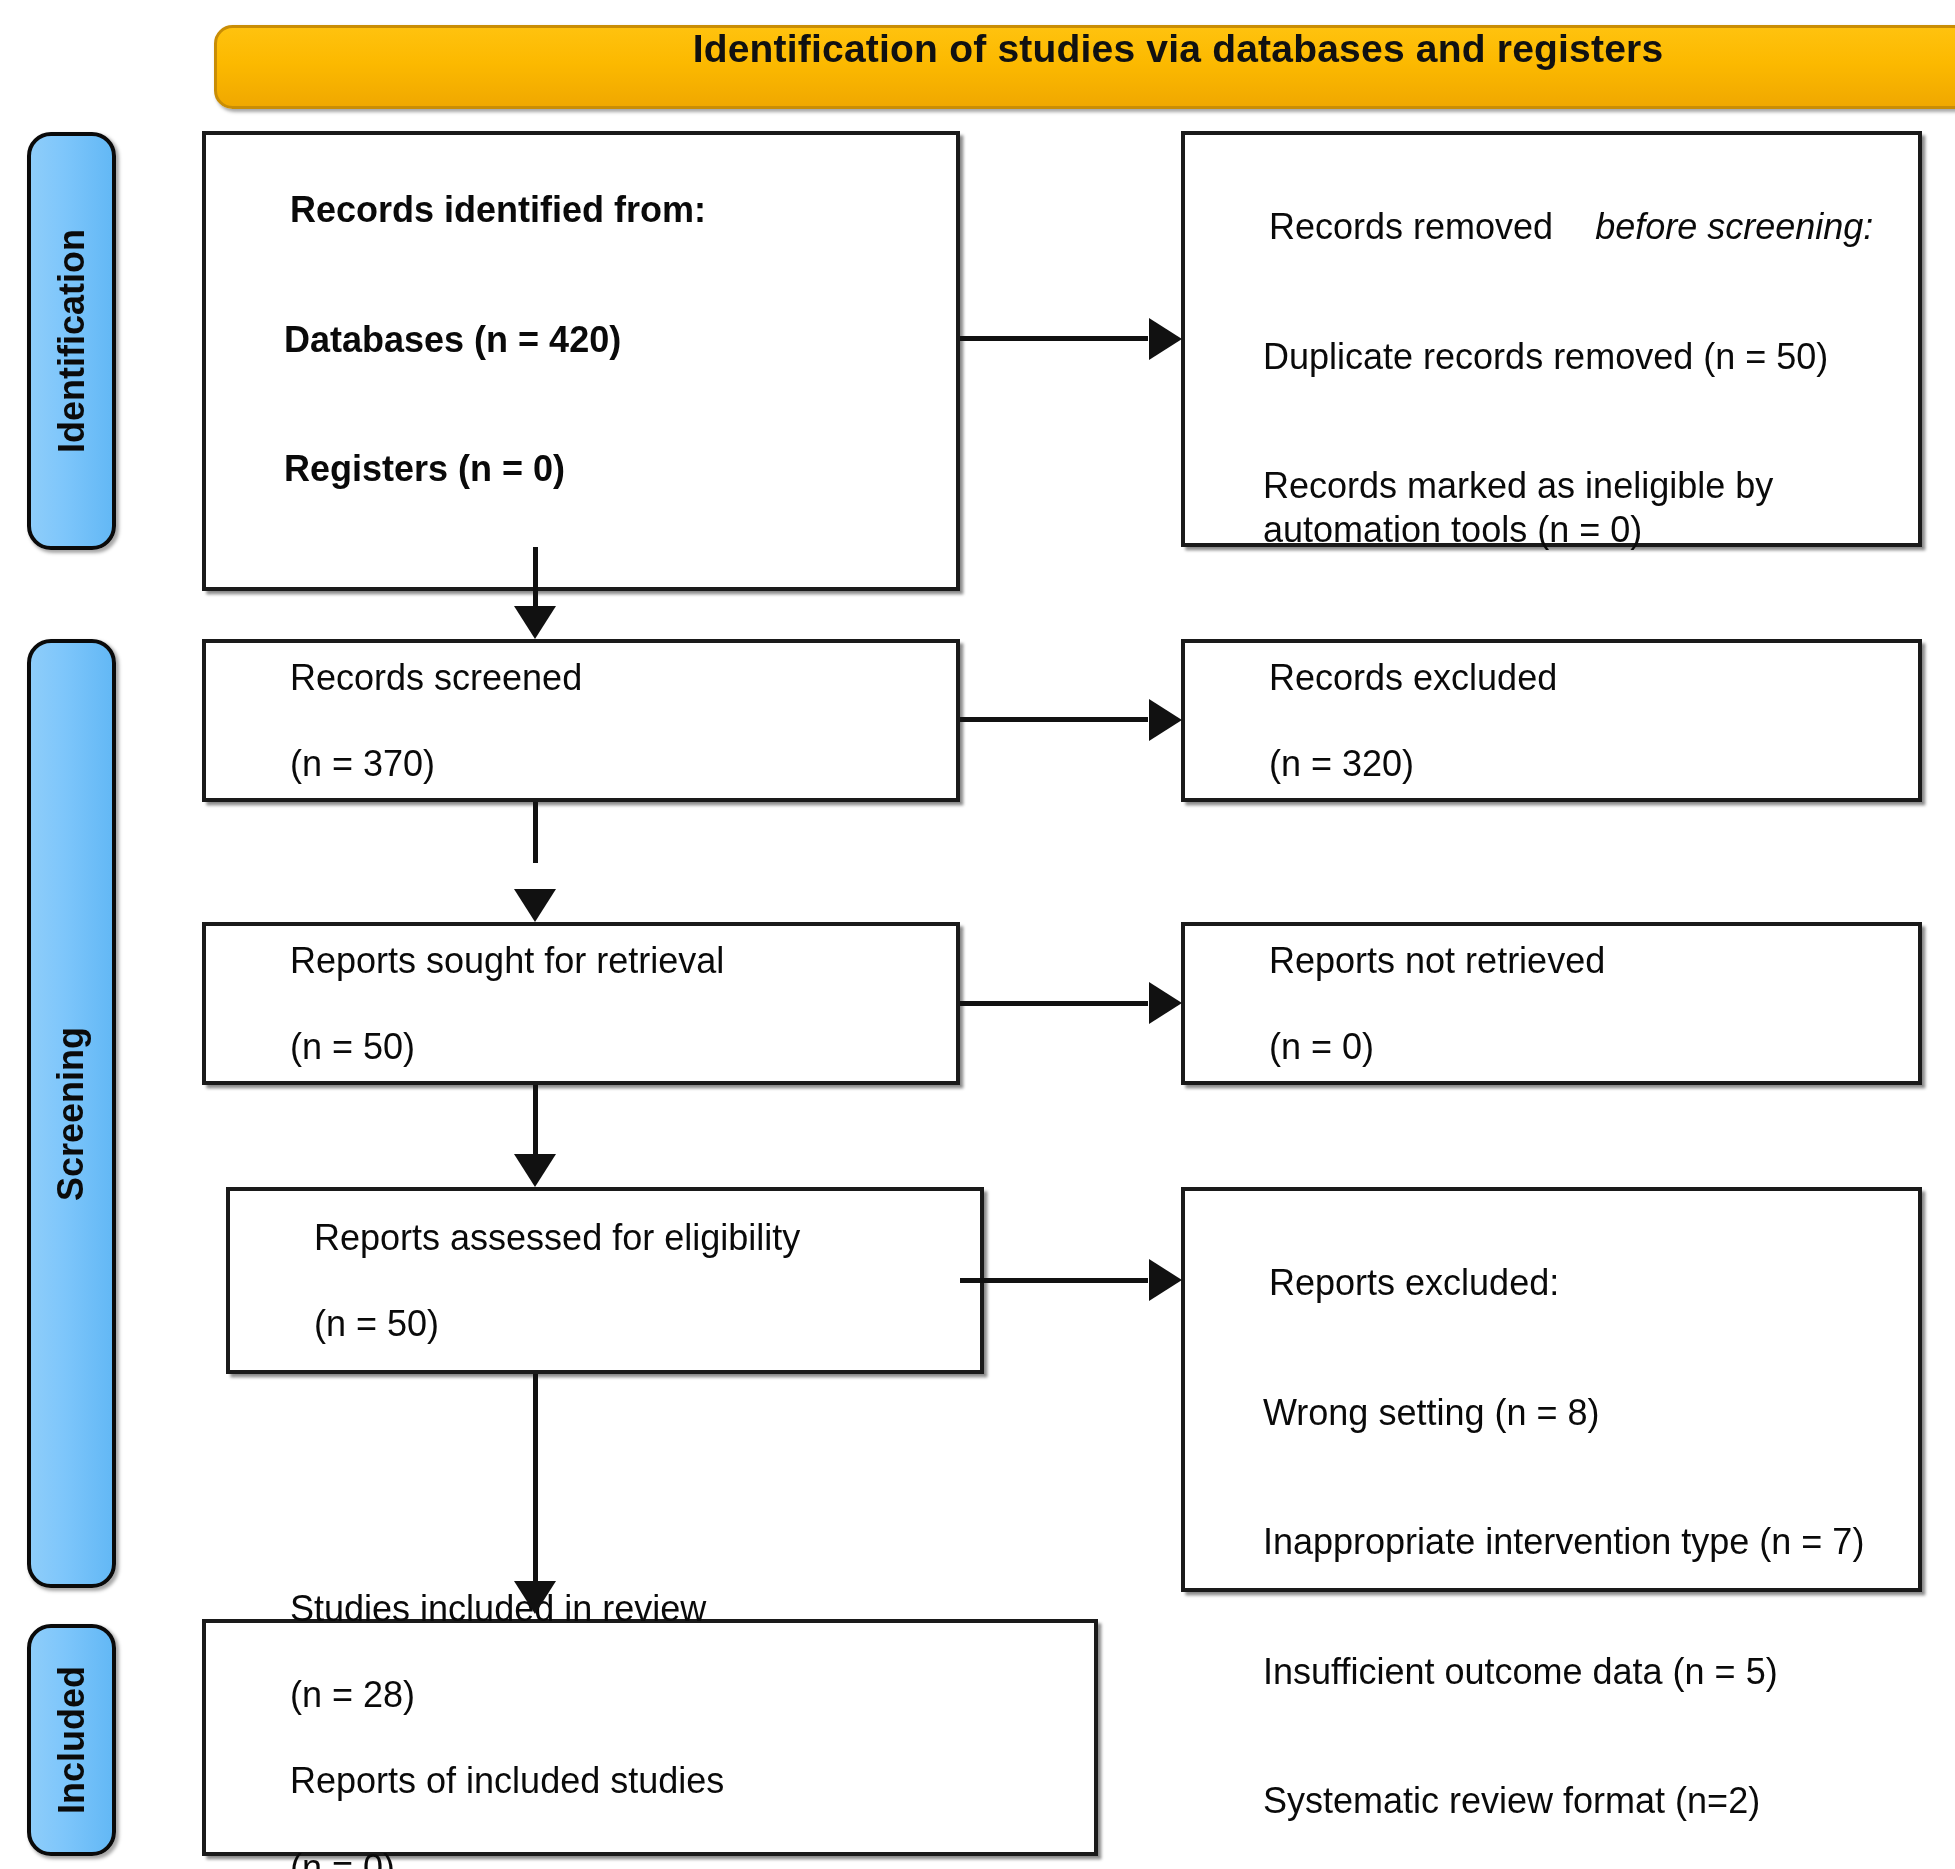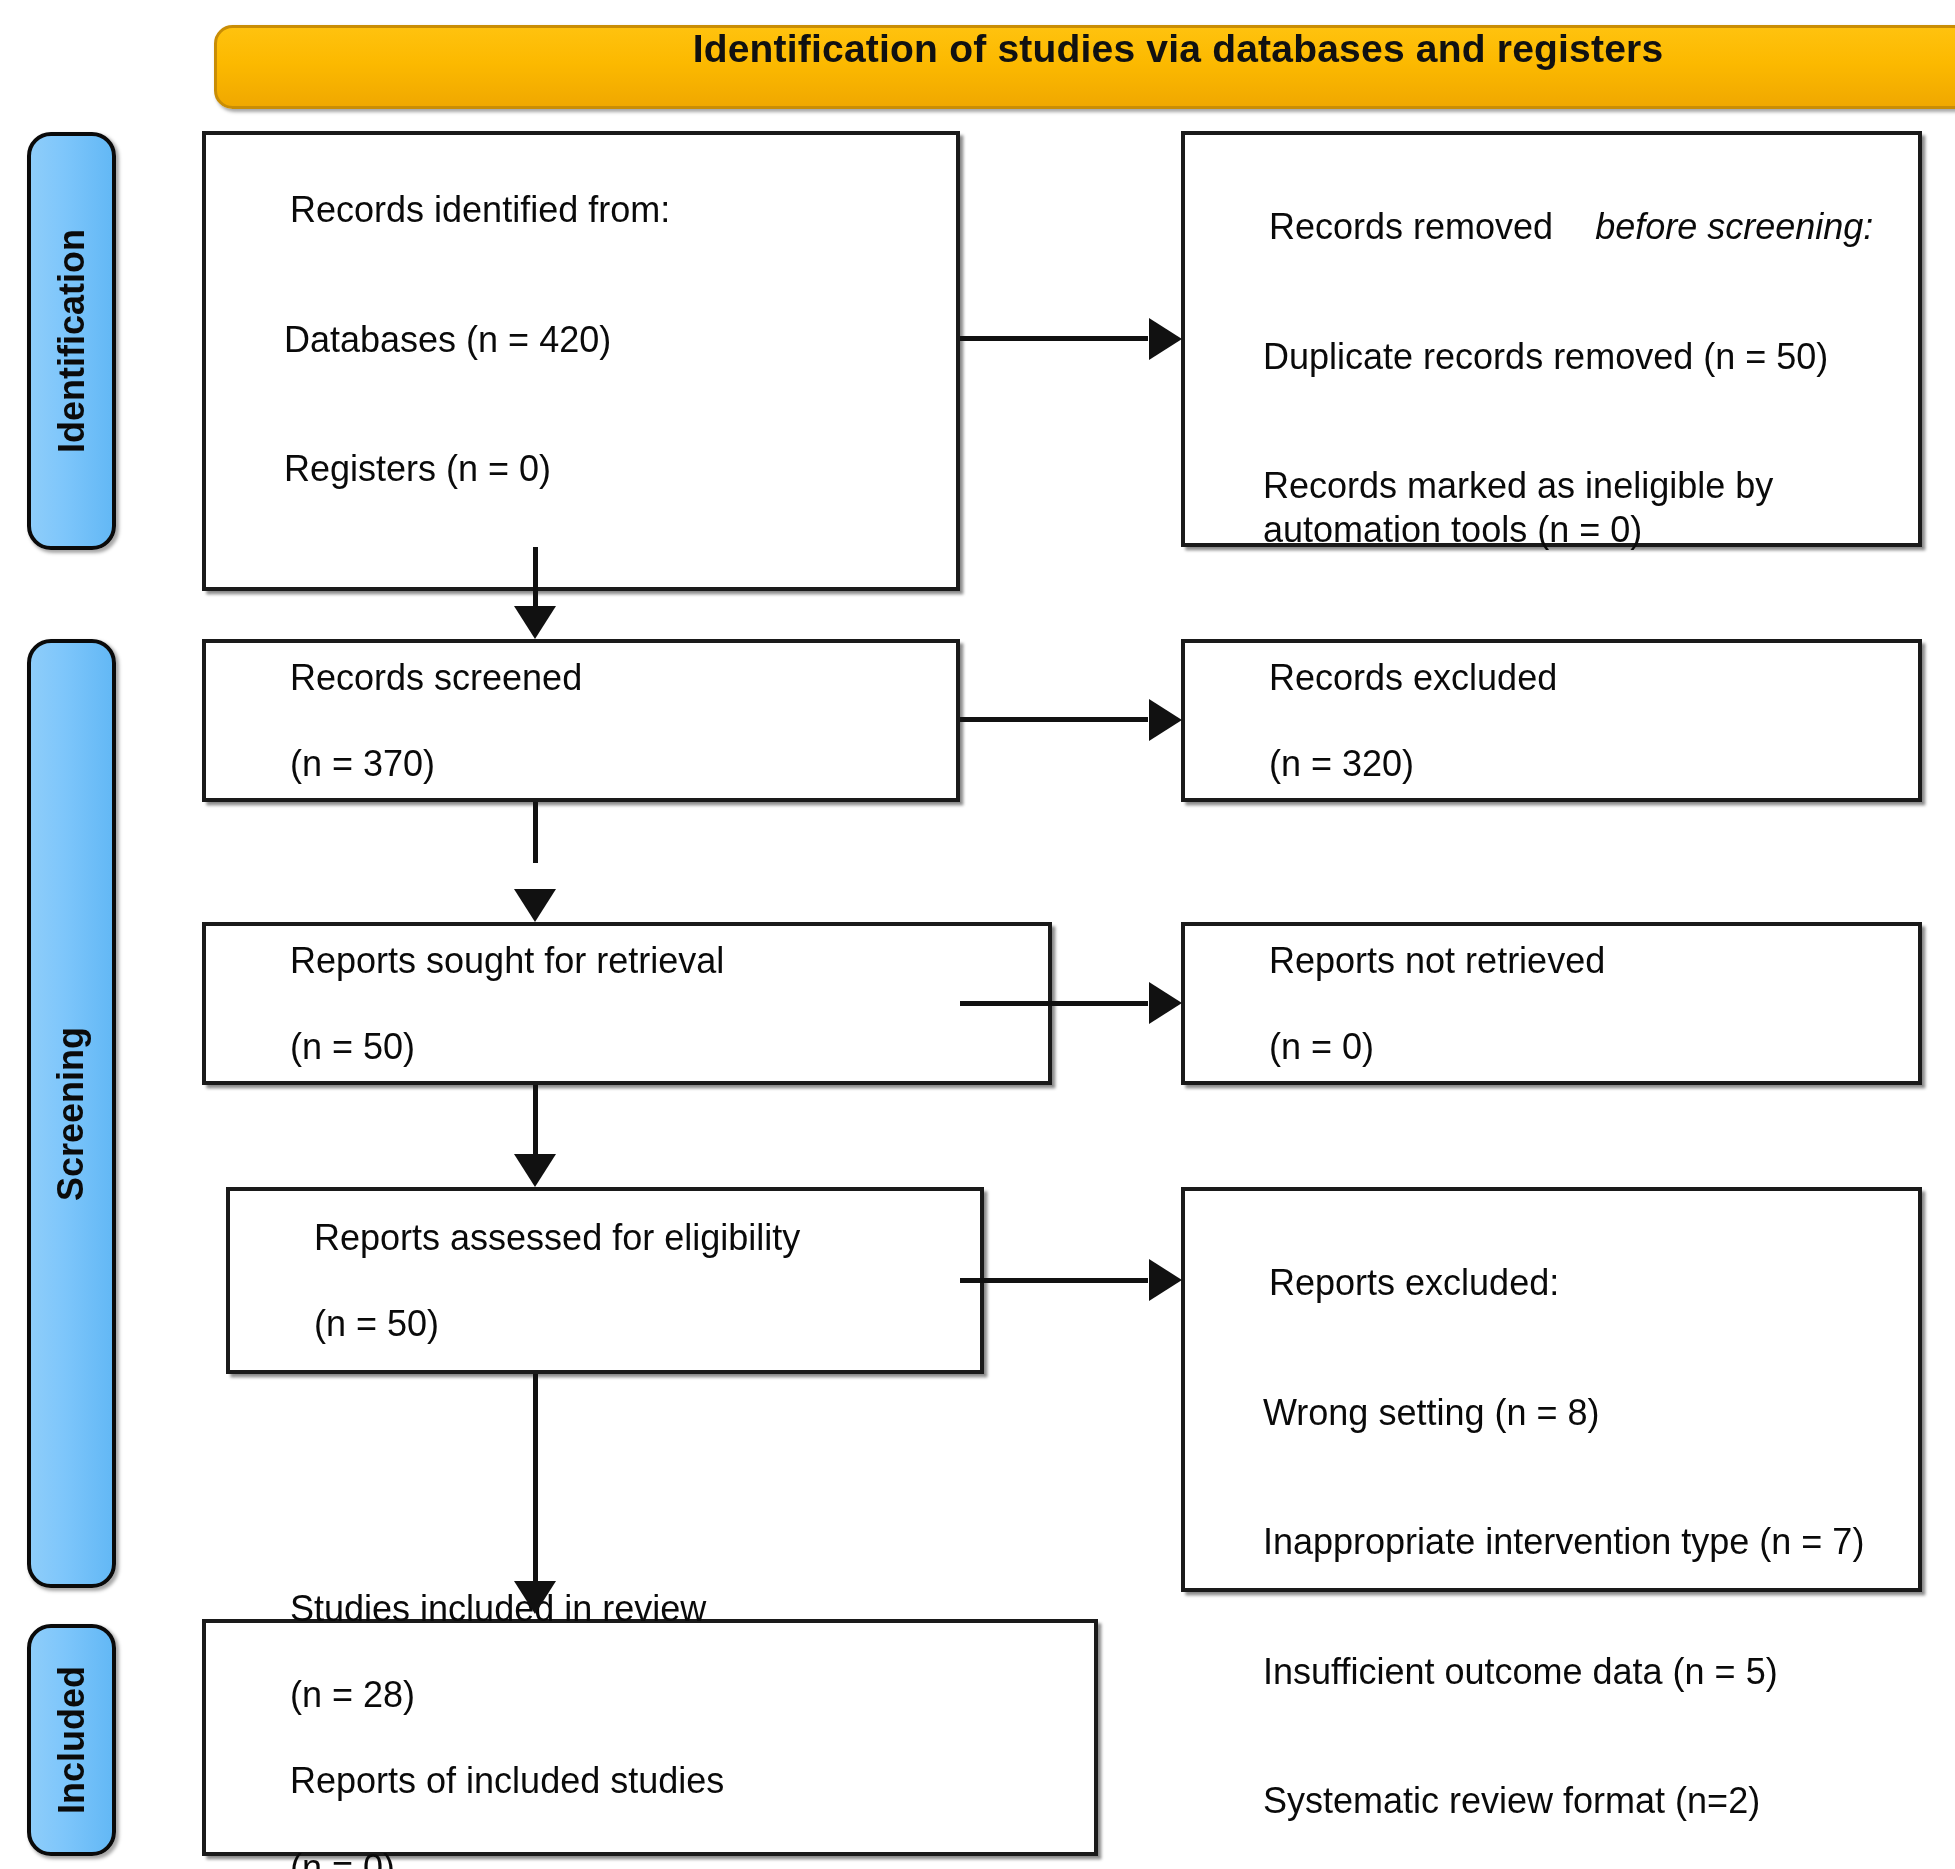--- a/index.html
+++ b/index.html
@@ -85,25 +85,25 @@
     line-height: 1.20;
     color: #0a0a0a;
     white-space: pre-wrap;
   }
   .box-text.mid  { top: 50%; transform: translateY(-50%); }
   .box-text.topy { top: 27px; }
   .indent { padding-left: 54px; display: block; }
   .ital { font-style: italic; margin-left: 32px; }
 
   
-  #box-identified   { left: 202px;  top: 131px;  width: 758px; height: 460px; }
+  #box-identified   { left: 202px;  top: 131px;  width: 758px; height: 460px; font-weight: bold; }
   #box-removed      { left: 1181px; top: 131px;  width: 741px; height: 416px; }
   #box-screened     { left: 202px;  top: 639px;  width: 758px; height: 163px; }
   #box-excluded     { left: 1181px; top: 639px;  width: 741px; height: 163px; }
-  #box-sought       { left: 202px;  top: 922px; width: 850px; height: 163px; }
+  #box-sought       { left: 202px;  top: 922px; width: 758px; height: 163px; }
   #box-notretrieved { left: 1181px; top: 922px; width: 741px; height: 163px; }
   #box-assessed     { left: 202px;  top: 1187px; width: 758px; height: 187px; margin-left: 24px; }
   #box-reports-excl { left: 1181px; top: 1187px; width: 741px; height: 405px; }
   #box-included     { left: 202px;  top: 1619px; width: 896px; height: 237px; }
 
   
   .arrow { position: absolute; }
   .arrow-v-line {
     position: absolute;
     width: 5px;

